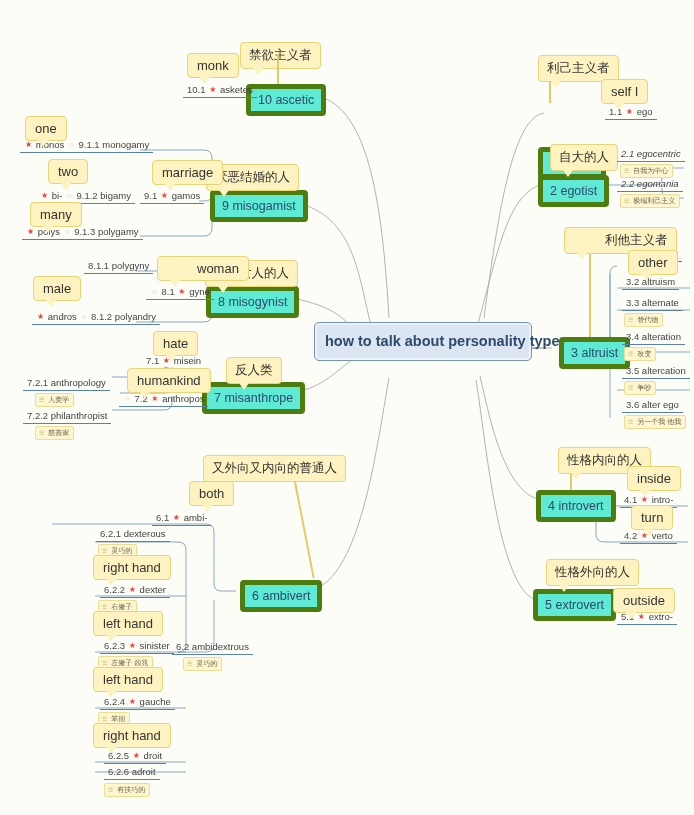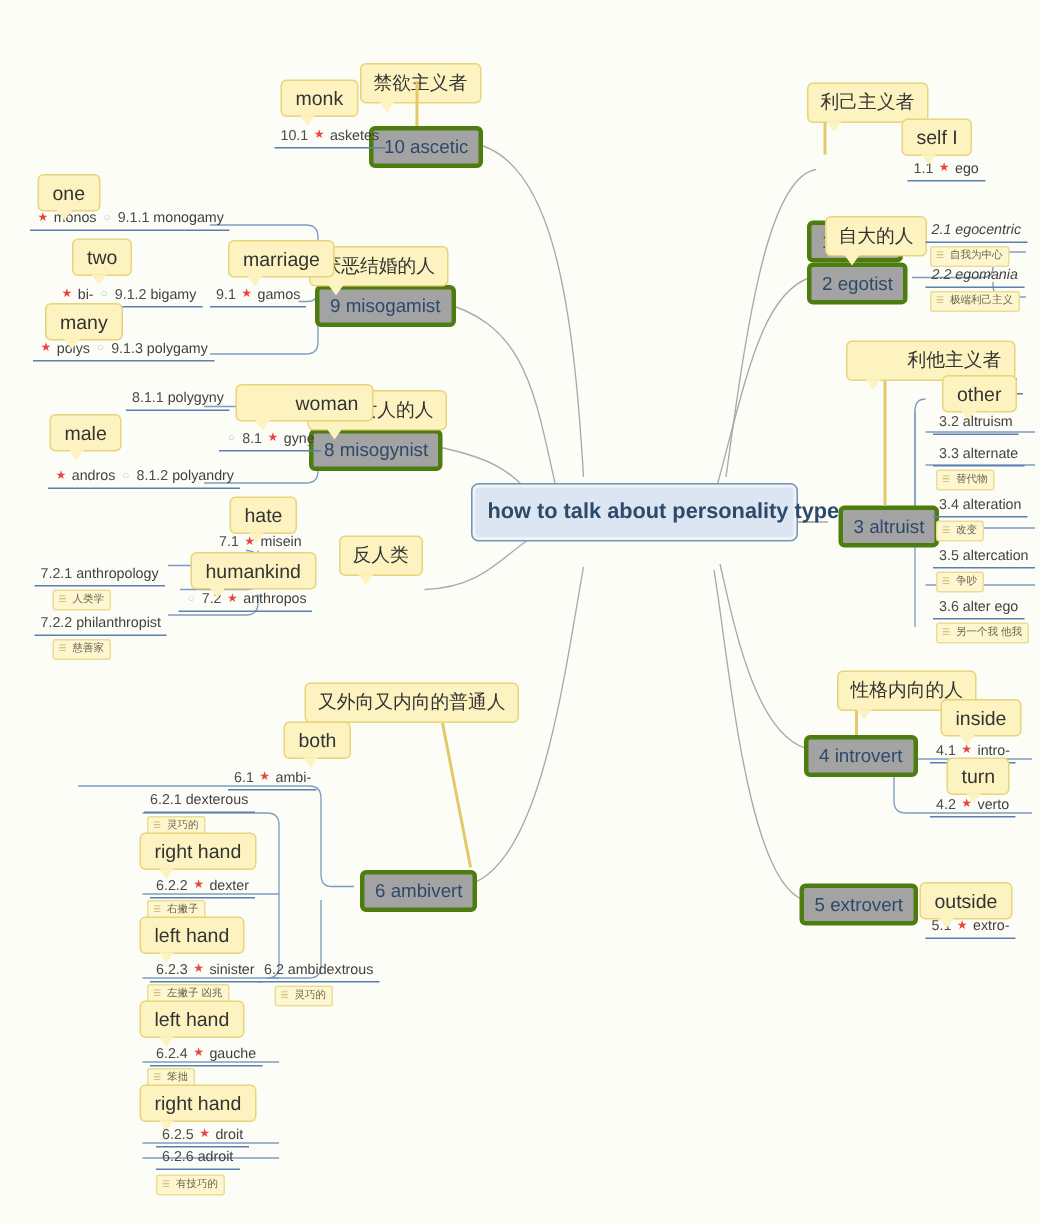--- a/index.html
+++ b/index.html
@@ -20,21 +20,21 @@
   
   .central{
     background:#dce6f2;border:1.5px solid #7693b8;border-radius:5px;
     color:#2d4a6b;font-weight:bold;font-size:14.5px;
     text-align:center;line-height:19px;
     padding:9px 10px;
     box-shadow:0 0 0 2px #eef3f9 inset;
   }
   
   .main-branch{
-    background:#a3a3a3;border:3px solid #4d7c0f;border-radius:4px;
+    background:#5eead4;border:5px solid #4d7c0f;border-radius:4px;
     color:#2d4a6b;font-size:12.5px;padding:4px 7px;
   }
   
   .sub{
     color:#3f3f3f;font-size:9.5px;
     border-bottom:1.3px solid #5b7fae;
     padding:0 4px 1px 4px;
     line-height:12px;
   }
   .sub.italic{font-style:italic;}
@@ -217,20 +217,21 @@
     <span class="star">★</span>
     <span>andros</span>
     <span class="bullet">○</span>
     <span class="num">8.1.2</span>
     <span>polyandry</span>
   </div>
   <div class="node bubble" style="left:33px;top:276px;">
     male<span class="tail"></span>
   </div>
 
+  <div class="node main-branch" style="left:202px;top:382px;">7 misanthrope</div>
   <div class="node bubble cn" style="left:226px;top:357px;">
     反人类<span class="tail"></span>
   </div>
 
   <div class="node sub" style="left:142px;top:355px;">
     <span class="num">7.1</span>
     <span class="star">★</span>
     <span>misein</span>
   </div>
   <div class="node bubble" style="left:153px;top:331px;">
@@ -467,20 +468,23 @@
   <div class="node sub" style="left:620px;top:530px;">
     <span class="num">4.2</span>
     <span class="star">★</span>
     <span>verto</span>
   </div>
   <div class="node bubble" style="left:631px;top:505px;">
     turn<span class="tail"></span>
   </div>
 
   <div class="node main-branch" style="left:533px;top:589px;">5 extrovert</div>
+  <div class="node bubble cn" style="left:546px;top:559px;">
+    性格外向的人<span class="tail"></span>
+  </div>
 
   <div class="node sub" style="left:617px;top:611px;">
     <span class="num">5.1</span>
     <span class="star">★</span>
     <span>extro-</span>
   </div>
   <div class="node bubble" style="left:613px;top:588px;">
     outside<span class="tail"></span>
   </div>
 

